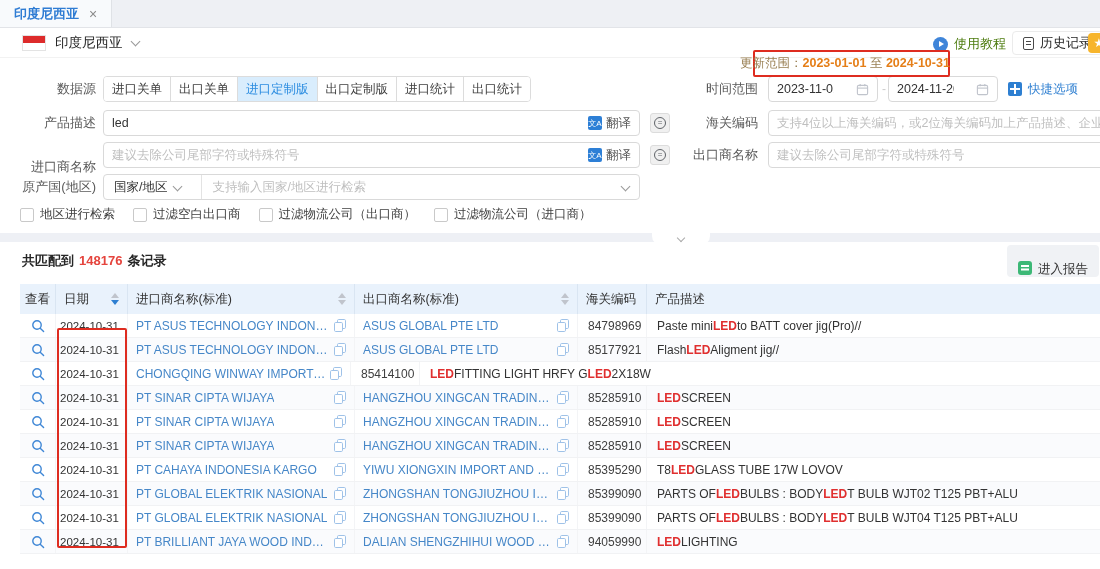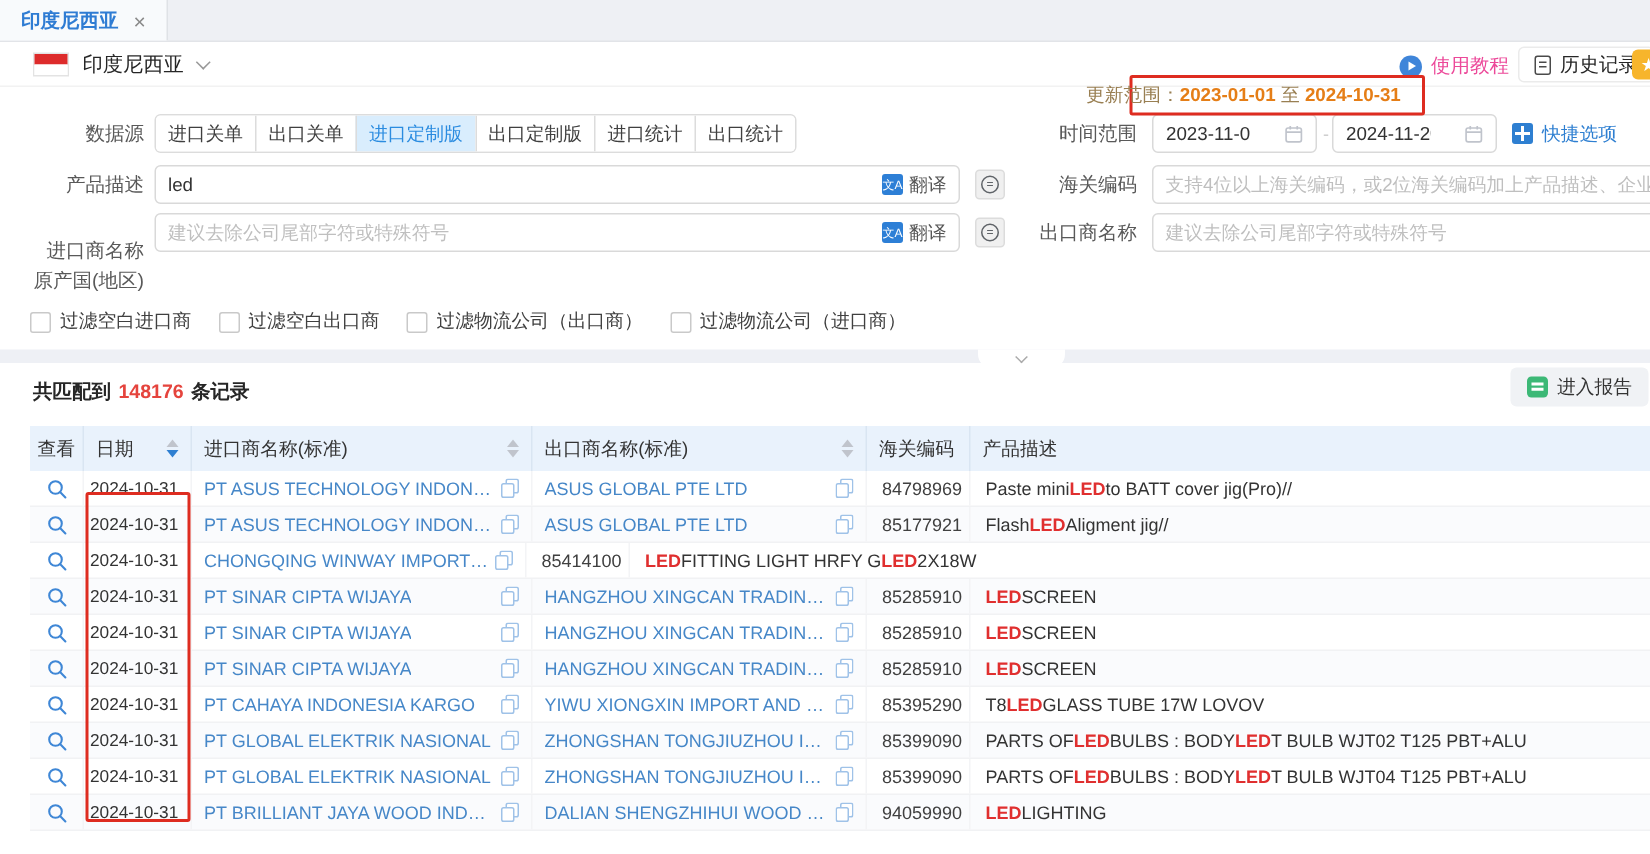--- a/index.html
+++ b/index.html
@@ -12,21 +12,21 @@
   .tab { display:flex; align-items:center; gap:10px; padding:0 14px; background:#f8fafc; border-right:1px solid #dfe2e6; font-size:13px; font-weight:700; color:#2f7cd3; white-space:nowrap; }
   .tab-close { color:#8a8a8a; font-size:14px; font-weight:400; line-height:1; cursor:pointer; }
 
   
   .topbar { position:absolute; top:28px; left:0; width:1100px; height:30px; background:#fff; border-bottom:1px solid #f2f2f2; }
   .country { position:absolute; left:22px; top:6px; display:flex; align-items:center; gap:9px; }
   .flag { width:24px; height:16px; border:1px solid #e3e3e3; display:flex; flex-direction:column; }
   .flag .fr { flex:1; background:#dd2b2b; } .flag .fw { flex:1; background:#fff; }
   .country-name { font-size:13.5px; color:#262626; }
   .chev-down { width:7px; height:7px; border-right:1.5px solid #999; border-bottom:1.5px solid #999; transform:rotate(45deg); margin-top:-4px; }
-  .tutorial { position:absolute; left:933px; top:7px; display:flex; align-items:center; gap:6px; color:#ec4899; font-size:13px; cursor:pointer; white-space:nowrap; }
+  .tutorial { position:absolute; left:933px; top:7px; display:flex; align-items:center; gap:6px; color:#4d7c0f; font-size:13px; cursor:pointer; white-space:nowrap; }
   .tut-icon { width:15px; height:15px; border-radius:50%; background:#3f85d9; position:relative; flex:none; }
   .tut-icon::before { content:""; position:absolute; left:6px; top:4px; border-left:5px solid #fff; border-top:3.5px solid transparent; border-bottom:3.5px solid transparent; }
   .history-btn { position:absolute; left:1012px; top:3px; height:24px; display:flex; align-items:center; gap:6px; padding:0 10px; background:#fff; border:1px solid #ebebeb; border-radius:4px; font-size:13px; color:#262626; cursor:pointer; white-space:nowrap; }
   .doc-icon { width:11px; height:13px; border:1.3px solid #4a4a4a; border-radius:2px; position:relative; flex:none; }
   .doc-icon::before { content:""; position:absolute; left:2px; right:2px; top:3px; height:1.3px; background:#4a4a4a; box-shadow:0 3px 0 #4a4a4a; }
   .vip-icon { position:absolute; left:1088px; top:5px; width:22px; height:20px; background:#f7b52c; border-radius:4px; color:#fff; font-size:12px; text-align:center; line-height:20px; }
 
   
   .filter { position:absolute; top:58px; left:0; width:1100px; height:175px; background:#fff; }
   .f-label { position:absolute; left:0; width:96px; text-align:right; font-size:13px; color:#595959; line-height:26px; white-space:nowrap; }
@@ -63,21 +63,21 @@
 
   
   .gray-band { position:absolute; top:233px; left:0; width:1100px; height:27px; background:#eef0f5; }
   .collapse-tab { position:absolute; left:652px; top:233px; width:58px; height:13px; background:#fff; border-radius:0 0 10px 10px; display:flex; align-items:center; justify-content:center; cursor:pointer; z-index:5; }
   .collapse-tab .chev-down { width:6px; height:6px; margin-top:-3px; border-color:#aaa; }
 
   
   .results { position:absolute; top:242px; left:0; width:1100px; height:309px; background:#fff; }
   .res-text { position:absolute; left:22px; top:10px; font-size:13px; font-weight:700; color:#262626; white-space:nowrap; }
   .res-count { color:#e5443d; margin:0 5px; }
-  .report-btn { position:absolute; left:1007px; top:3px; height:26px; display:flex; align-items:center; gap:6px; padding:0 11px; background:#f0f2f5; border-radius:4px; font-size:12.5px; color:#333; cursor:pointer; white-space:nowrap; }
+  .report-btn { position:absolute; left:1007px; top:3px; height:26px; display:flex; align-items:flex-start; gap:6px; padding:16px 11px; background:#f0f2f5; border-radius:4px; font-size:12.5px; color:#333; cursor:pointer; white-space:nowrap; }
   .report-icon { width:14px; height:14px; background:#3cb876; border-radius:3px; position:relative; flex:none; }
   .report-icon::before { content:""; position:absolute; left:3px; right:3px; top:4px; height:1.5px; background:#fff; box-shadow:0 3.5px 0 #fff; }
 
   
   .table { position:absolute; top:42px; left:20px; width:1080px; }
   .thead { display:flex; height:30px; background:#e9f2fc; }
   .th { display:flex; align-items:center; justify-content:space-between; padding:0 8px; font-size:12.5px; color:#333; border-right:1px solid #d9e5f2; white-space:nowrap; overflow:hidden; }
   .th:last-child { border-right:none; }
   .th.c0 { justify-content:center; }
   .tr { display:flex; height:24px; border-bottom:1px solid #f1f2f4; background:#fff; }
@@ -95,21 +95,21 @@
   .hl { color:#e02f2f; font-weight:700; }
   .sorter { display:inline-flex; flex-direction:column; gap:2px; margin-left:6px; cursor:pointer; flex:none; }
   .caret { width:0; height:0; border-left:4px solid transparent; border-right:4px solid transparent; }
   .caret.up { border-bottom:5px solid #c0c4cc; }
   .caret.down { border-top:5px solid #c0c4cc; }
   .caret.down.on { border-top-color:#2e7fd1; }
 
   
   .anno { position:absolute; border:2px solid #de2c20; border-radius:2px; pointer-events:none; z-index:50; }
   .anno-range { left:753px; top:50px; width:197px; height:27px; }
-  .range-text { position:absolute; left:724px; top:52px; width:185px; height:41px; line-height:23px; font-size:12.5px; color:#997f52; z-index:51; white-space:nowrap; }
+  .range-text { position:absolute; left:740px; top:52px; width:185px; height:41px; line-height:23px; font-size:12.5px; color:#997f52; z-index:51; white-space:nowrap; }
   .range-date { color:#e57e17; font-weight:700; }
   .anno-dates { left:57px; top:328px; width:70px; height:220px; }
 </style>
 </head>
 <body>
 
 <div id="app">
 
   <div class="tabbar">
     <div class="tab">
@@ -198,25 +198,33 @@
       </span>
     </div>
     <div class="match-btn" style="top:87px">
         <span class="eq-icon"></span>
       </div>
 
     <div class="f-label-r" style="top:84px">出口商名称</div>
     <input class="plain-input" style="top: 84px;" placeholder="建议去除公司尾部字符或特殊符号">
 
     <div class="f-label" style="top:116px">原产国(地区)</div>
+    <div class="origin-box">
+      <span class="origin-select">
+        <span>国家/地区</span>
+        <span class="chev-down"></span>
+      </span>
+      <span class="origin-ph">支持输入国家/地区进行检索</span>
+      <span class="chev-down"></span>
+    </div>
 
     <div class="cb-row" id="cb-row">
         <div class="cb-item">
           <span class="cb"></span>
-          <span class="cb-label">过滤空白进口商</span>
+          <span class="cb-label">地区进行检索</span>
         </div>
         <div class="cb-item">
           <span class="cb"></span>
           <span class="cb-label">过滤空白出口商</span>
         </div>
         <div class="cb-item">
           <span class="cb"></span>
           <span class="cb-label">过滤物流公司（出口商）</span>
         </div>
         <div class="cb-item">

